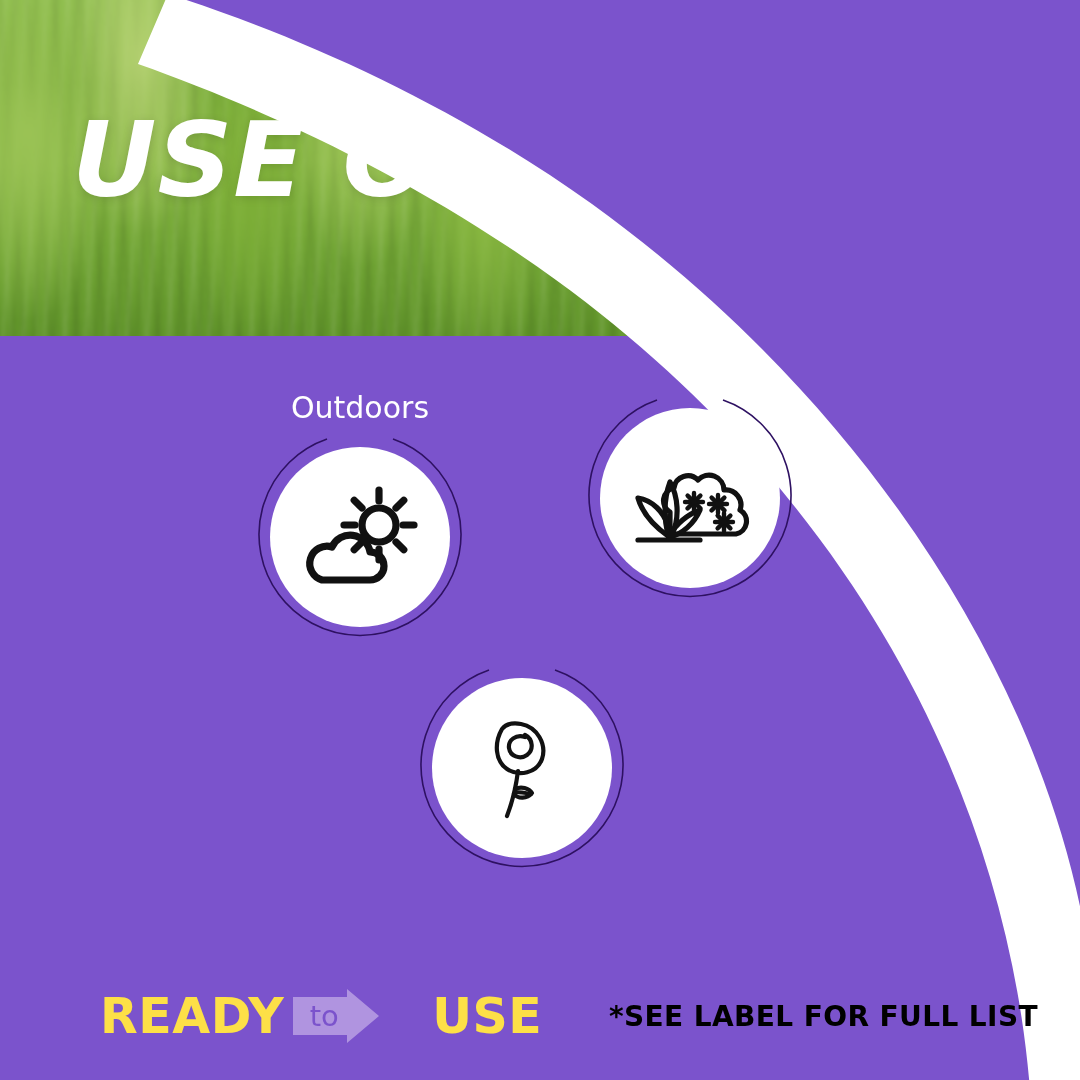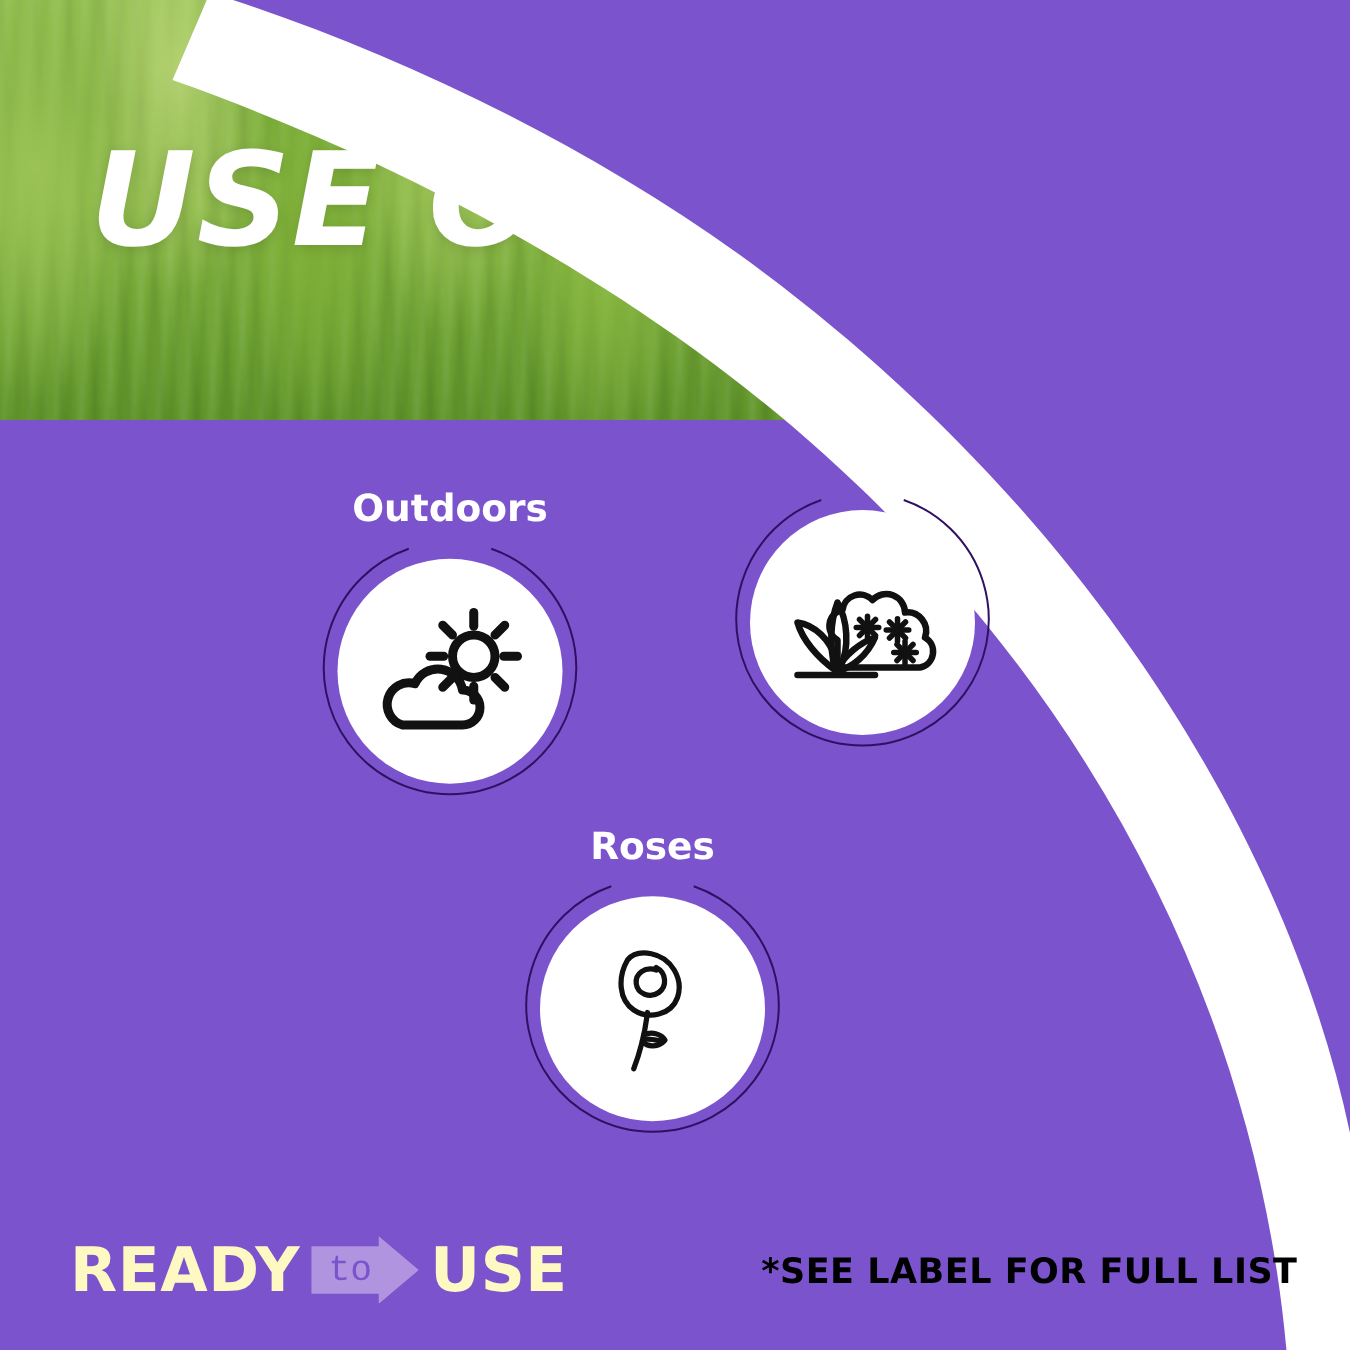--- a/index.html
+++ b/index.html
@@ -93,21 +93,21 @@
   }
   .icon-card.pos-0 { left: 230px; top: 55px; }
   .icon-card.pos-1 { left: 560px; top: 55px; }
   .icon-card.pos-2 { left: 392px; top: 325px; }
 
   .icon-label {
     font-size: 30px;
     color: #ffffff;
     line-height: 1.1;
     margin-bottom: 6px;
-    font-weight: bold;
+    font-weight: normal;
   }
   .icon-badge {
     position: relative;
     width: 214px;
     height: 214px;
     margin: 0 auto;
   }
   .icon-ring {
     position: absolute;
     left: 0;
@@ -141,30 +141,30 @@
     position: absolute;
     left: 56px;
     top: 32px;
     display: flex;
     align-items: center;
     height: 56px;
   }
   .rtu-word {
     font-size: 49px;
     font-weight: bold;
-    color: #fef9c3;
+    color: #fde047;
     letter-spacing: 0.5px;
     line-height: 1;
+    margin-left: 44px;
   }
   .rtu-arrow {
     position: relative;
     width: 86px;
     height: 54px;
     margin: 0 9px;
-    font-family: Liberation Mono, monospace;
   }
   .rtu-arrow svg { position: absolute; left: 0; top: 0; }
   .rtu-arrow-text {
     position: absolute;
     left: 0;
     top: 0;
     width: 62px;
     height: 54px;
     display: flex;
     align-items: center;
@@ -308,21 +308,20 @@
                     <line x1="3.6" y1="-3.6" x2="6.4" y2="-6.4"></line>
                 </g>
               </g>
             </g>
           </svg>
         </div>
       </div>
     </div>
 
     <div class="icon-card pos-2">
-      <div class="icon-label">Roses</div>
       <div class="icon-badge">
         <svg class="icon-ring" viewBox="0 0 214 214">
           <path d="M 74 9 A 101 101 0 1 0 140 9" fill="none" stroke="#2e1162" stroke-width="1.6"></path>
         </svg>
         <div class="icon-disc">
           <svg width="74" height="110" viewBox="0 0 74 110">
             <g fill="none" stroke="#111111" stroke-width="4.2" stroke-linecap="round" stroke-linejoin="round">
 
               <path d="M 17 16 C 9 30, 10 48, 22 56 C 34 64, 52 60, 57 46 C 62 31, 52 14, 36 11 C 28 9.5, 21 11, 17 16 Z"></path>
 

